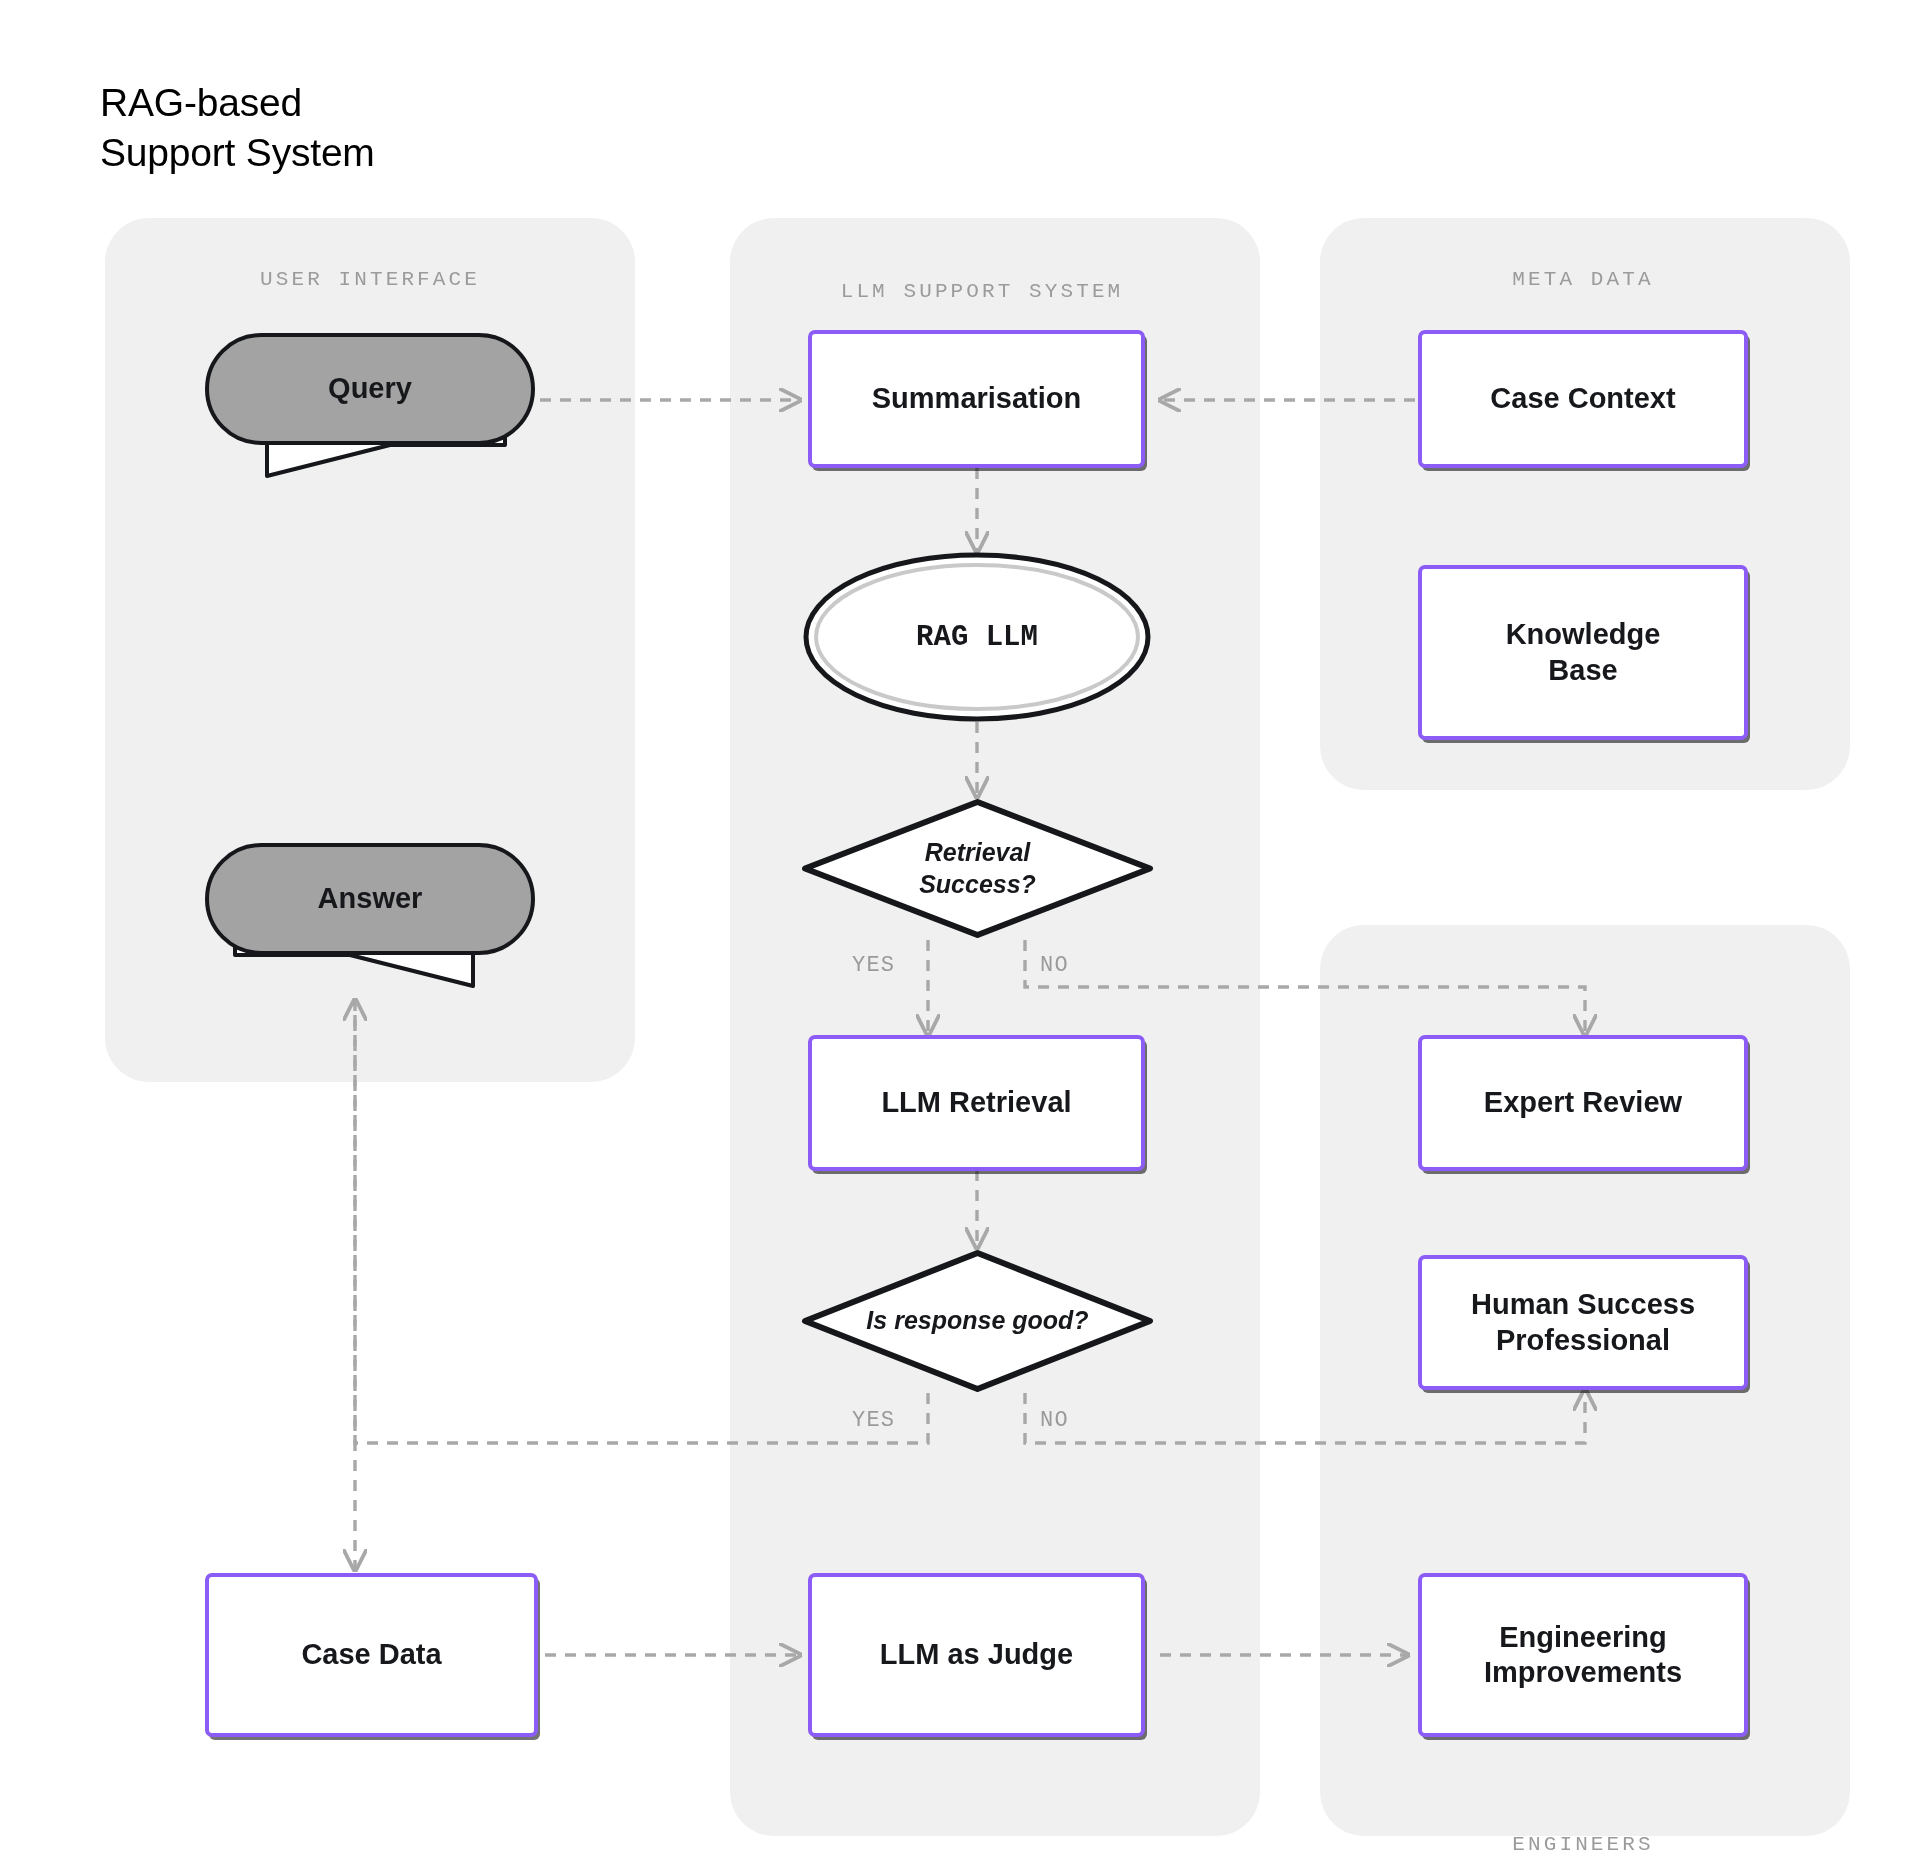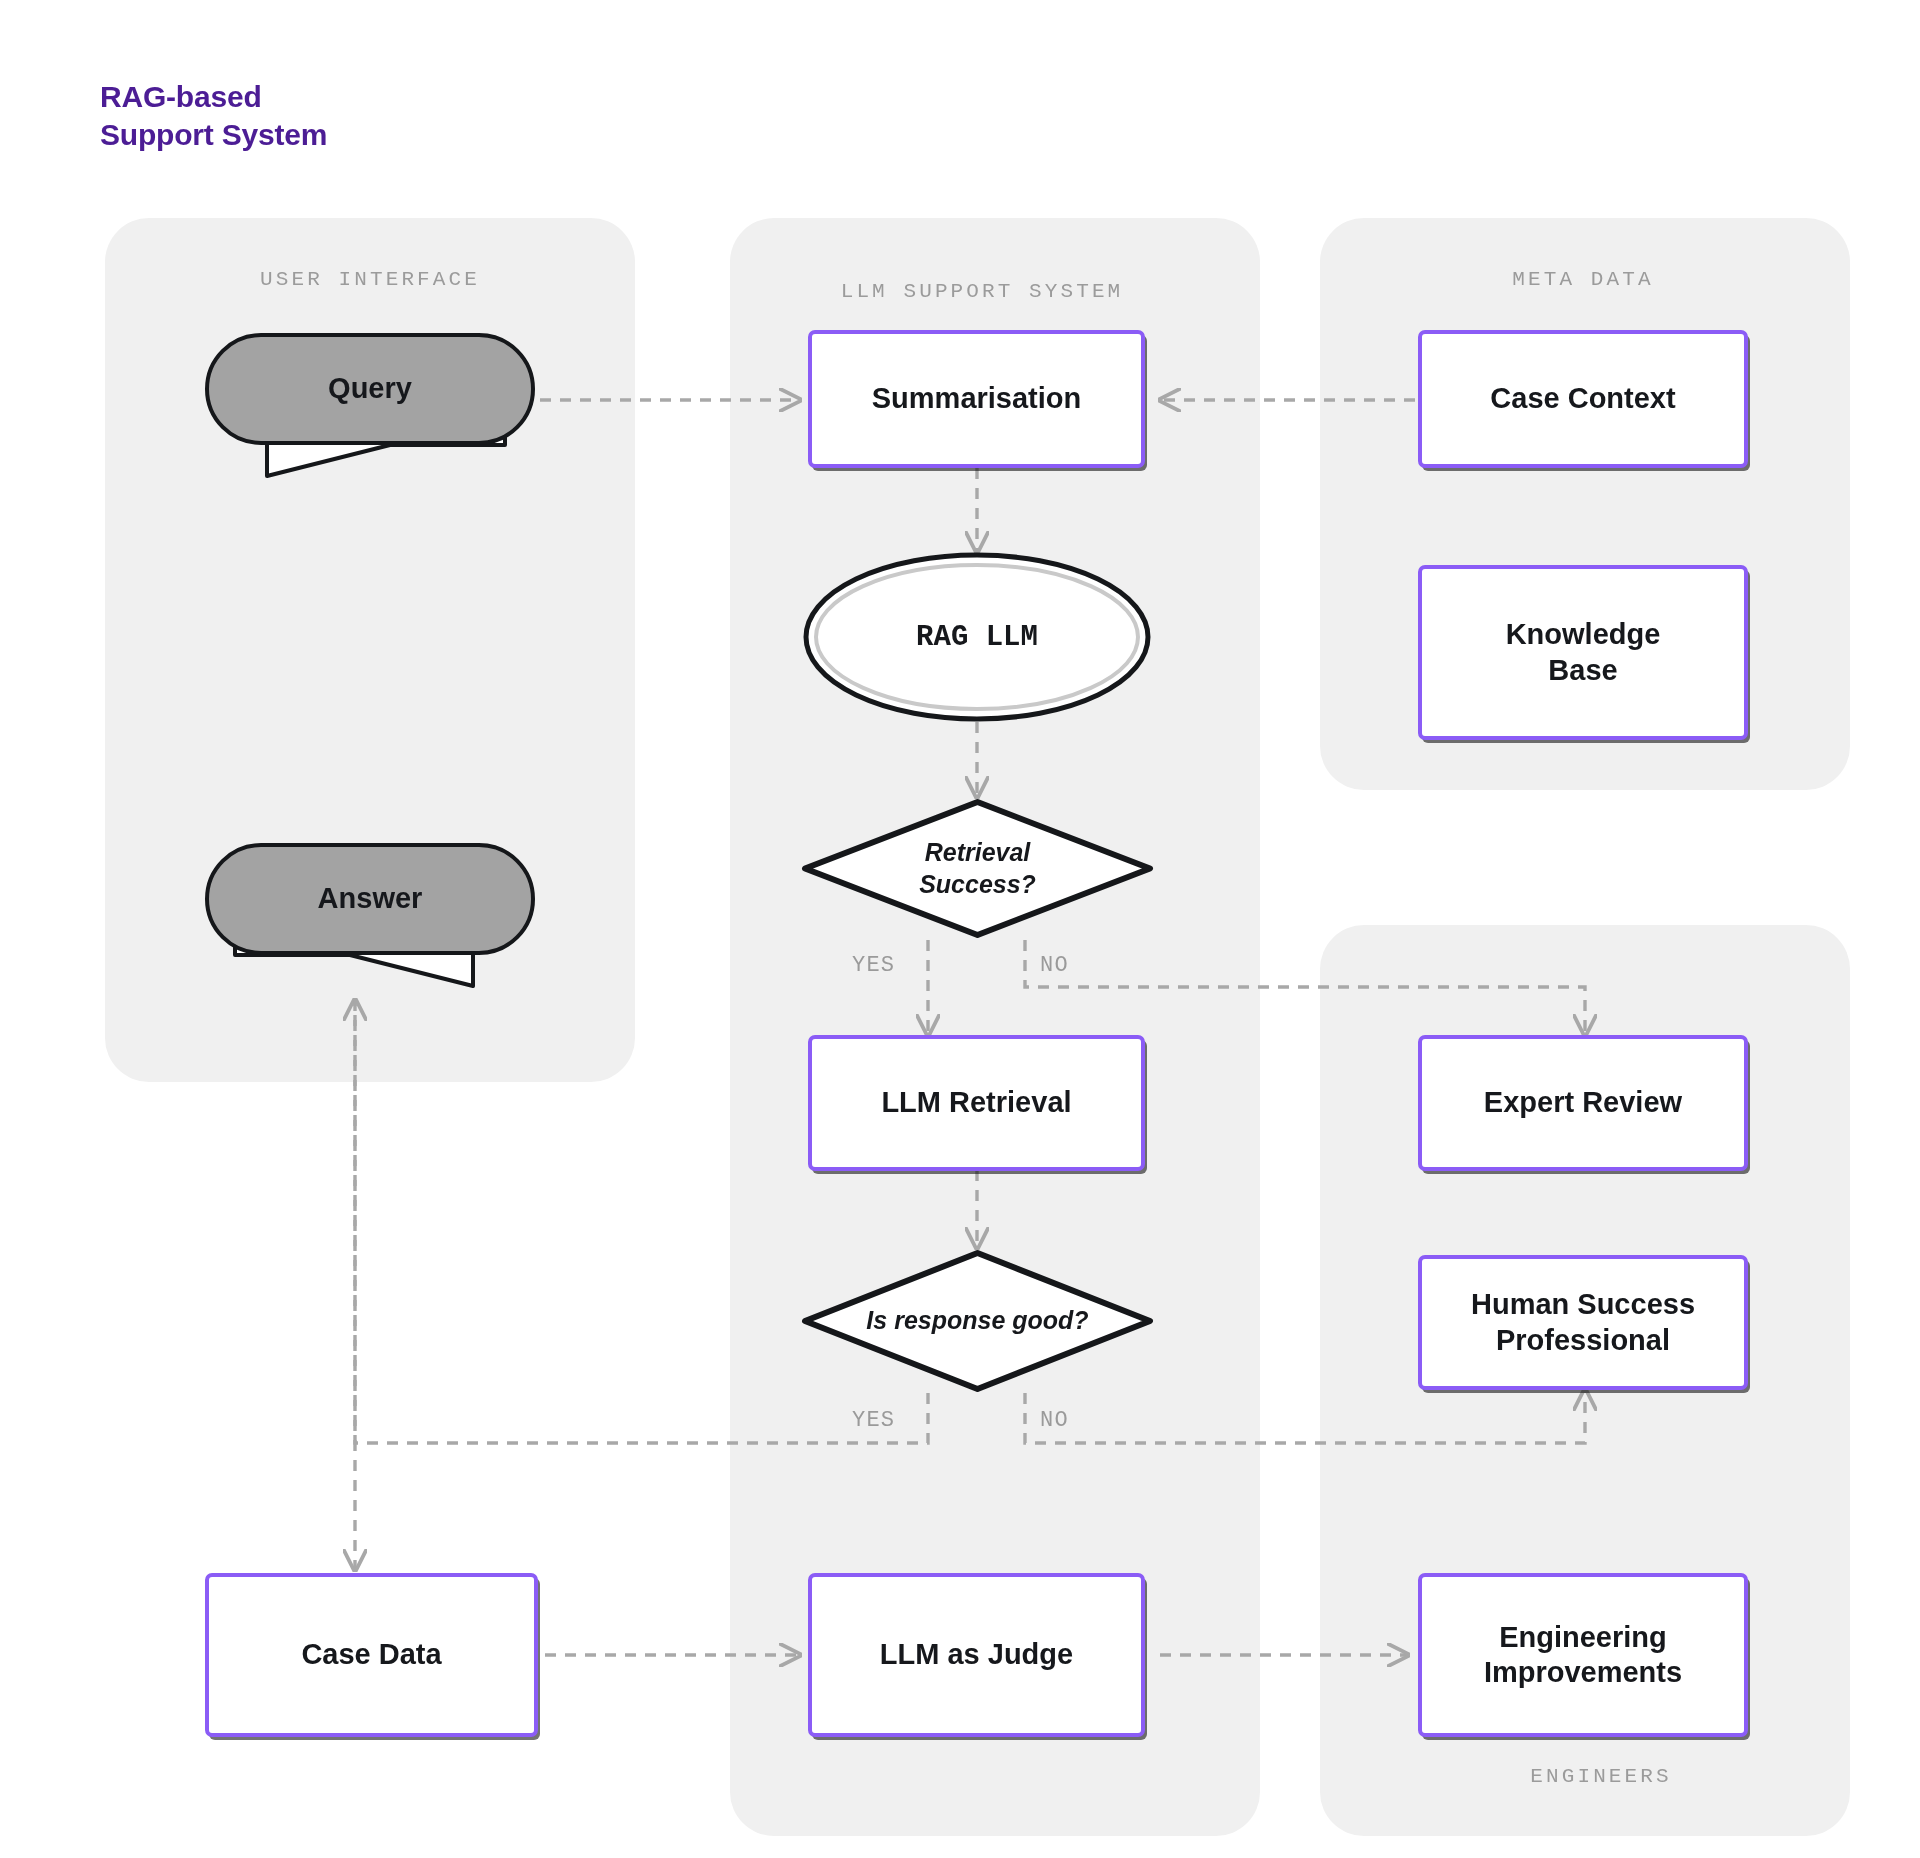--- a/index.html
+++ b/index.html
@@ -17,25 +17,25 @@
   #svg-layer{
     position:absolute;
     left:0; top:0;
     width:1920px;
     height:1858px;
   }
   
   .diagram-title{
     position:absolute;
     left:100px; top:78px;
-    font-size:30px;
-    font-weight:bold;
+    font-size:39px;
+    font-weight:normal;
     line-height:1.28;
     letter-spacing:-0.2px;
-    color:#4c1d95;
+    color:#000000;
     white-space:pre-line;
   }
   
   .lane{
     position:absolute;
     background:#f0f0f0;
     border-radius:44px;
   }
   .lane-label{
     position:absolute;
@@ -152,21 +152,21 @@
 
       <path d="M 545 1655 L 800 1655"></path>
 
       <path d="M 1160 1655 L 1408 1655"></path>
     </g>
   </svg>
 
   <div class="lane-label" style="left:370px; top:268px;">USER INTERFACE</div>
   <div class="lane-label" style="left:982px; top:268px;margin-top:12px;">LLM SUPPORT SYSTEM</div>
   <div class="lane-label" style="left:1583px; top:268px;">META DATA</div>
-  <div class="lane-label" style="left:1583px; top:1765px;margin-left:18px;">ENGINEERS</div>
+  <div class="lane-label" style="left:1583px; top:1833px;">ENGINEERS</div>
 
   <div class="diagram-title">RAG-based
 Support System</div>
 
   <div class="bubble-wrap" style="left:205px; top:333px; width:330px; height:134px;">
     <svg class="tail-svg" width="330" height="150" viewBox="0 0 330 150">
       <path d="M 62 104 L 62 143 L 185 112 L 300 112 L 300 104 Z" fill="#ffffff" stroke="#15171a" stroke-width="4" stroke-linejoin="round"></path>
     </svg>
     <div class="bubble node" style="width:330px; height:112px;">
       <span>Query</span>

